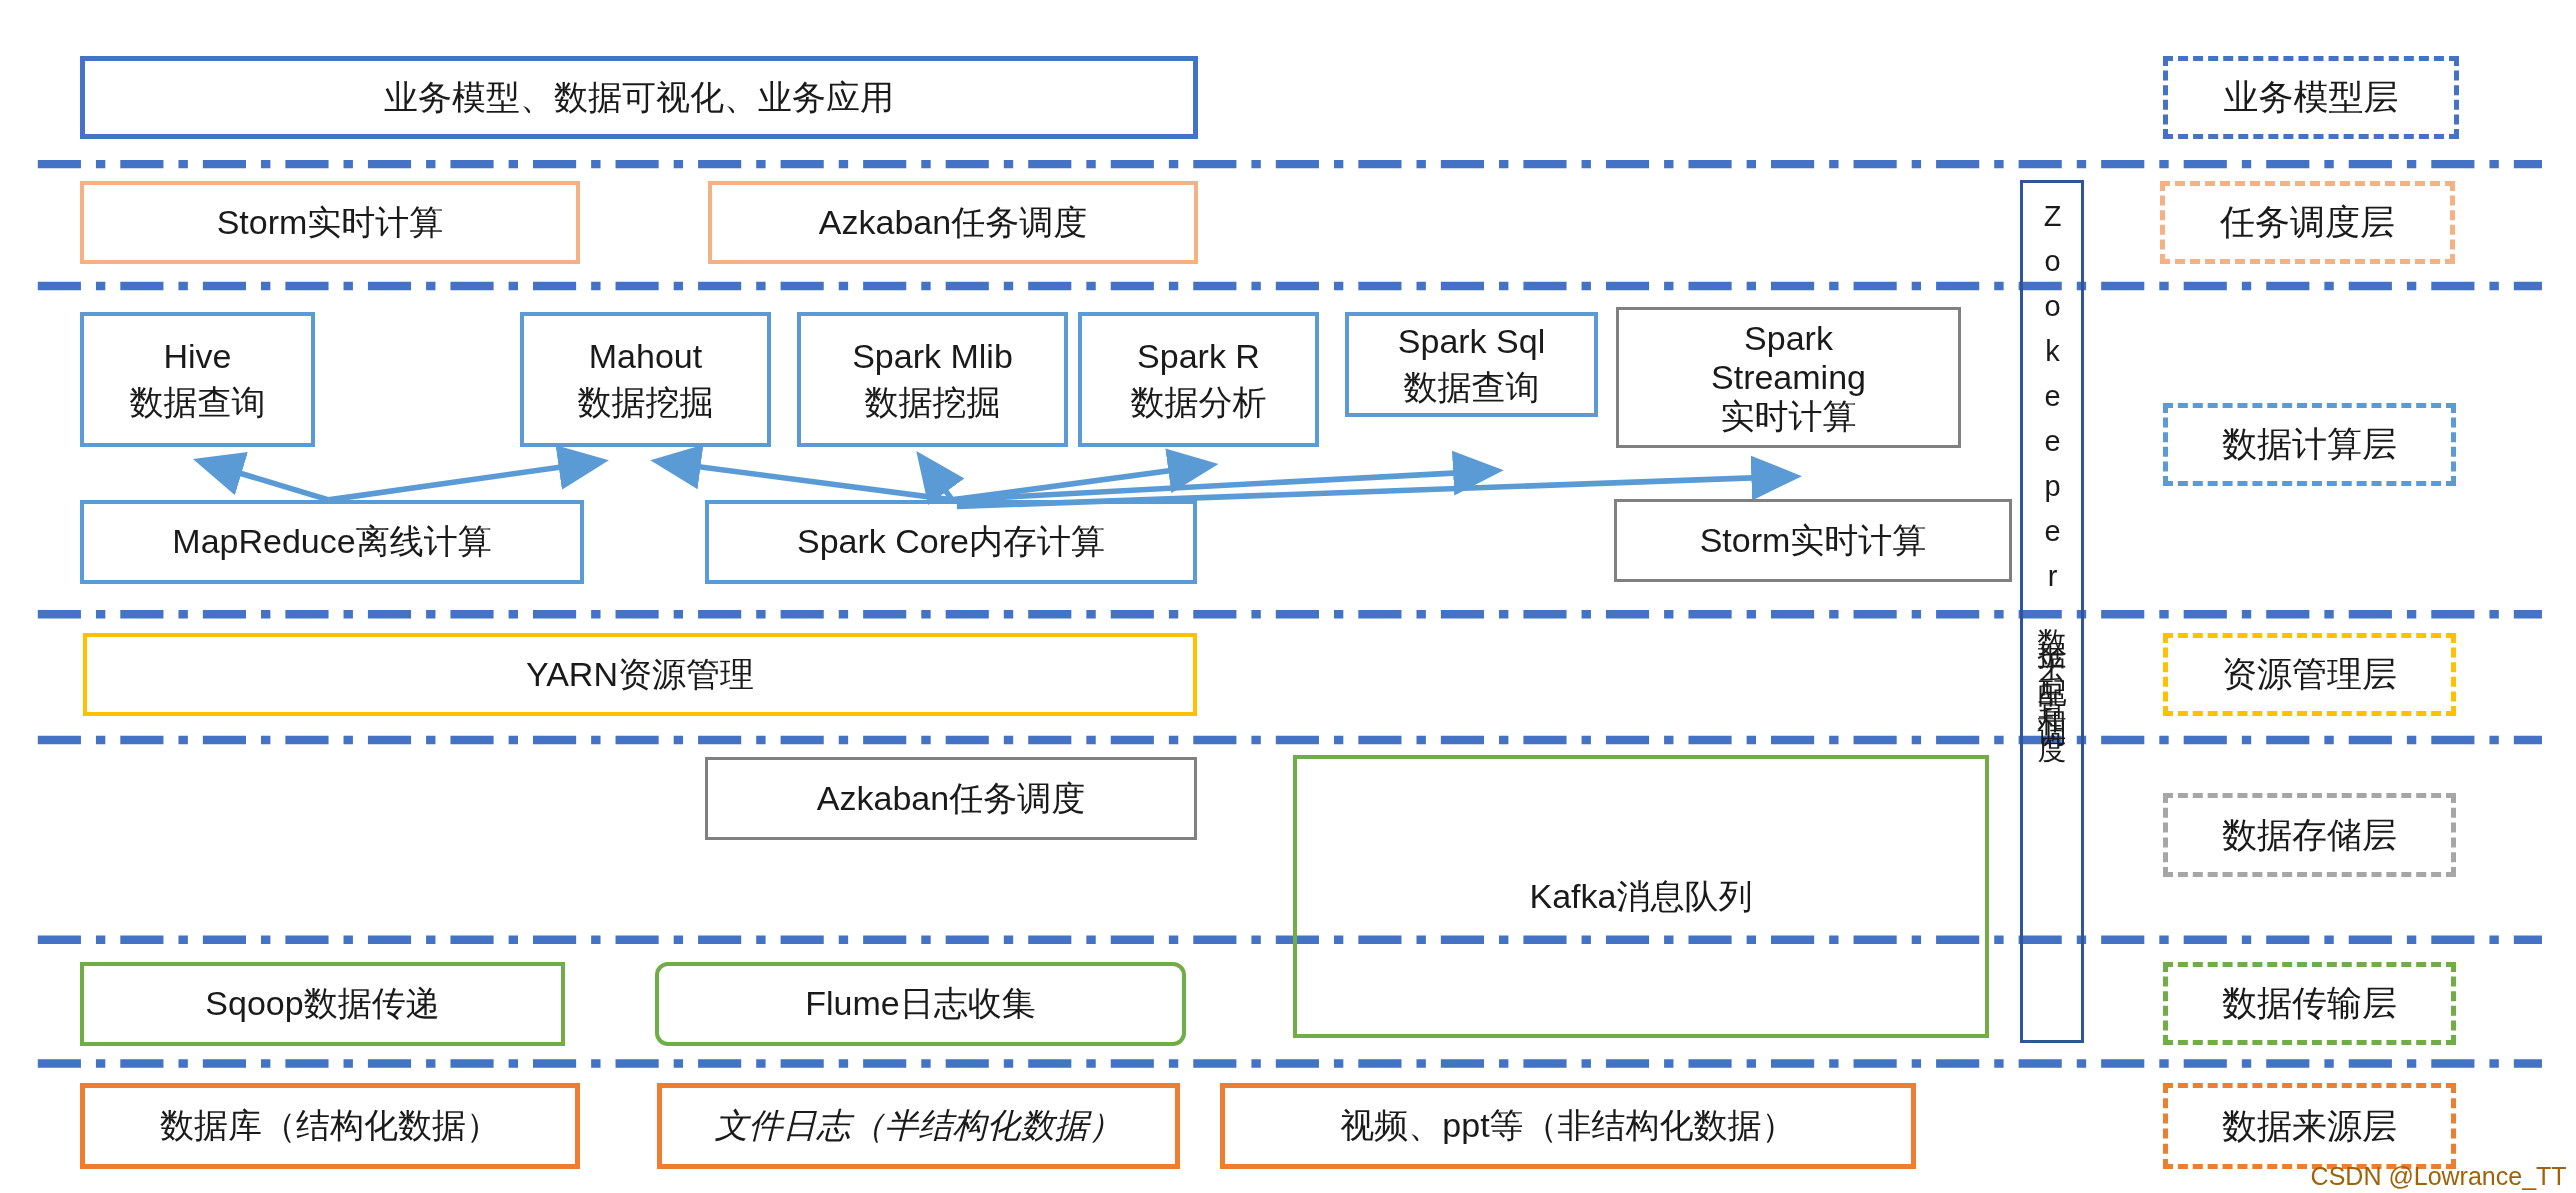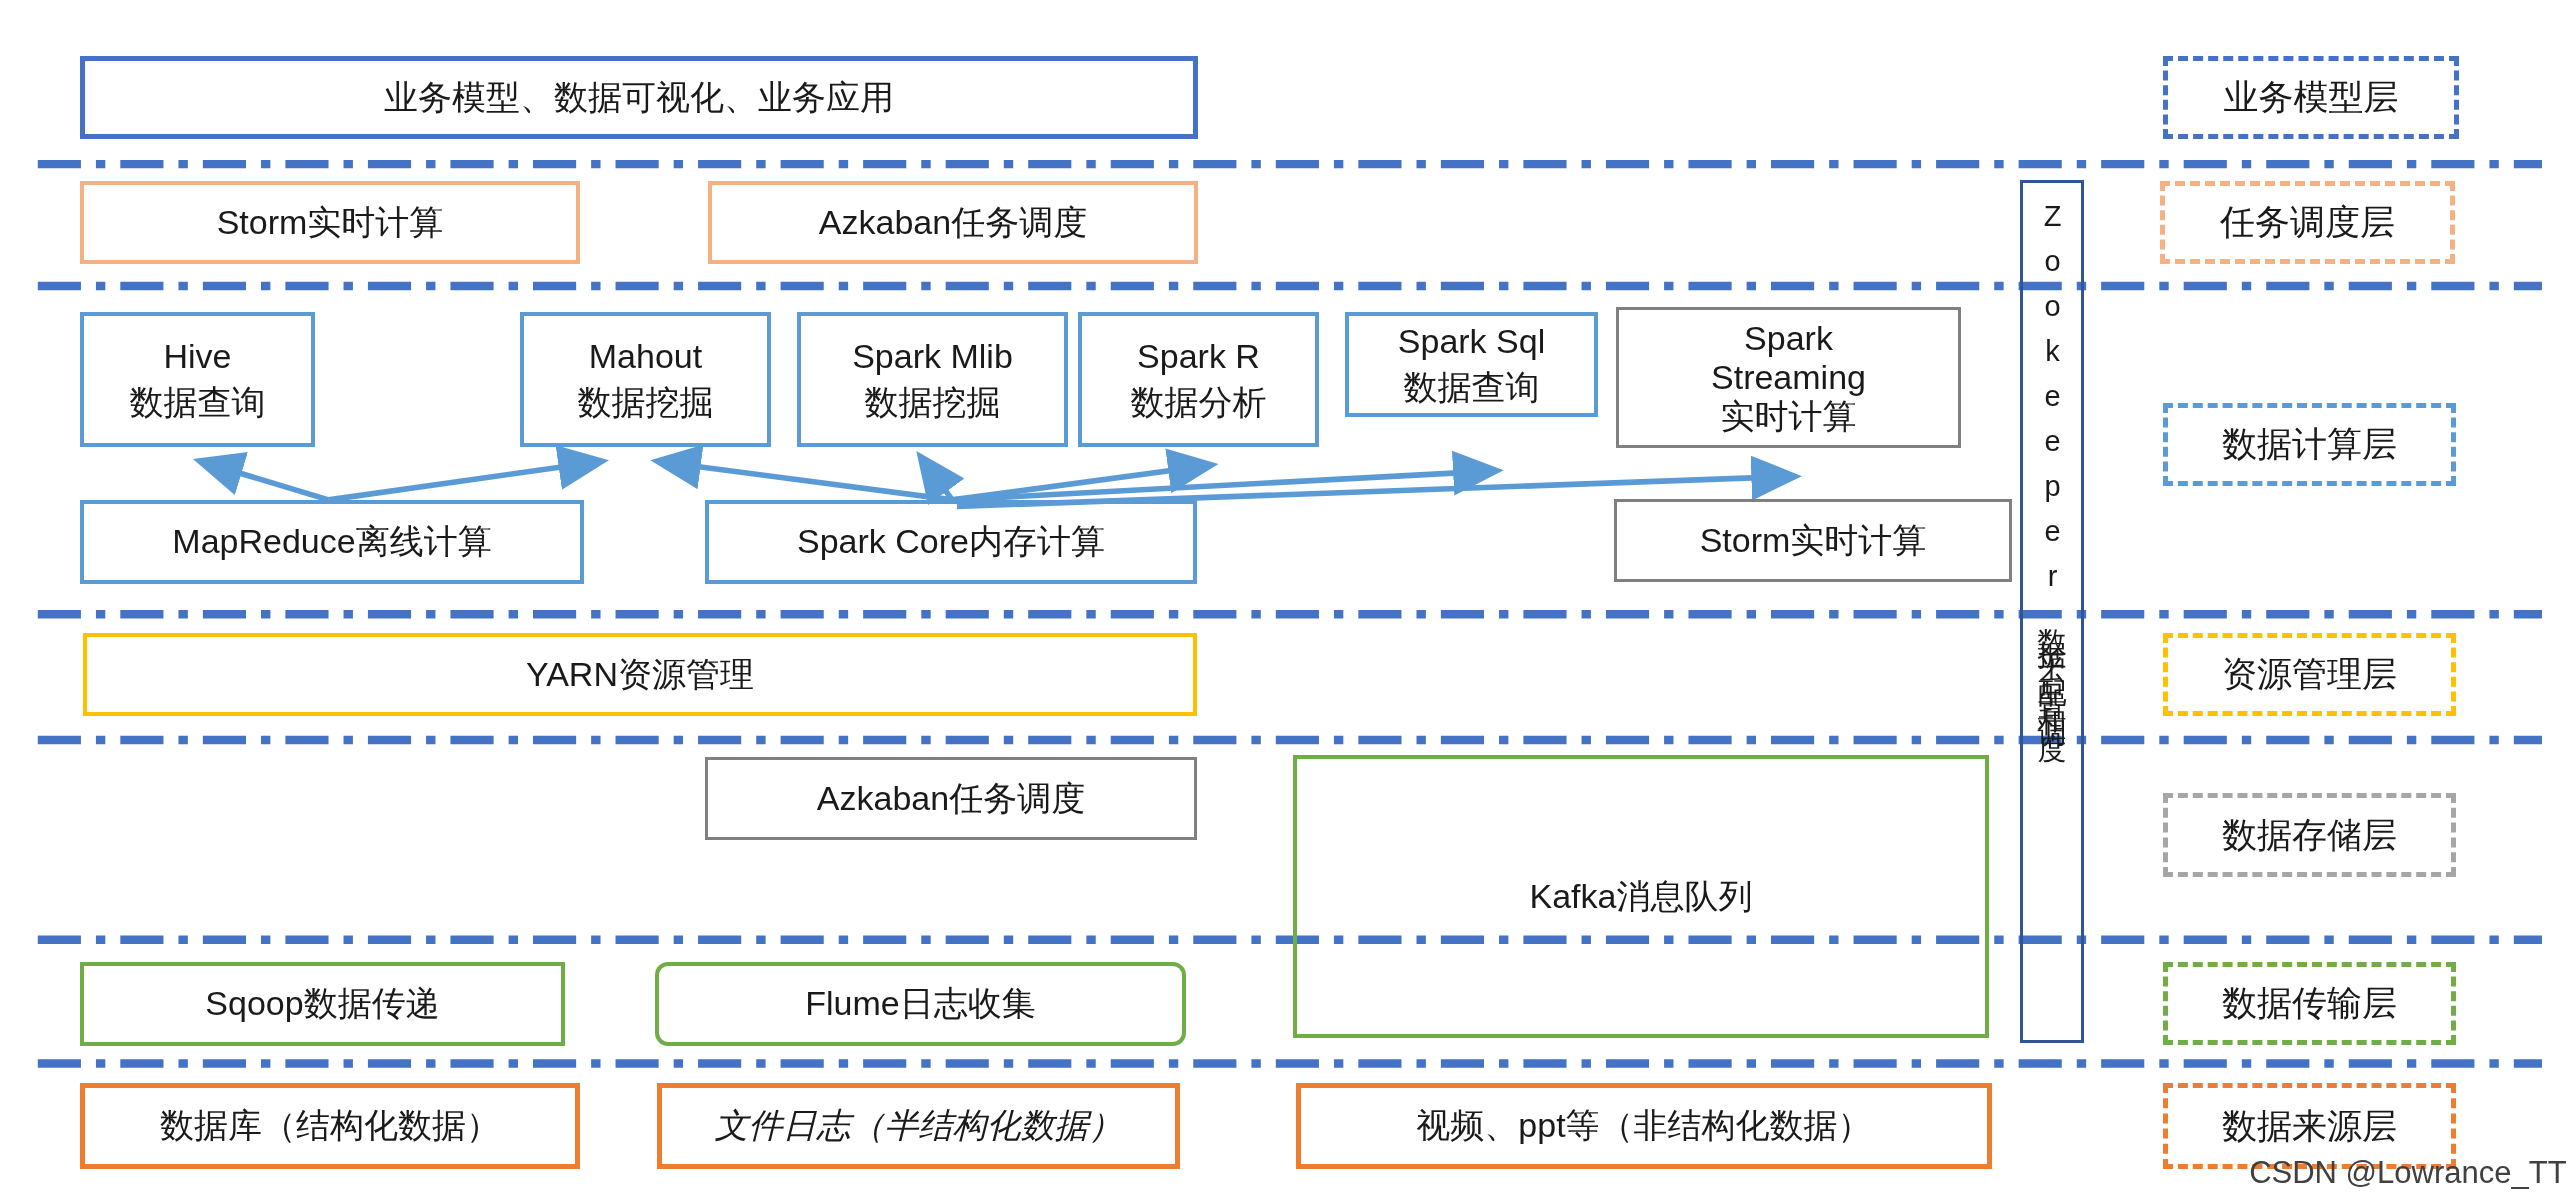--- a/index.html
+++ b/index.html
@@ -47,21 +47,21 @@
     text-orientation:upright;
     letter-spacing:13px;
     font-size:29px;
     padding-top:17px;
     justify-content:flex-start;
     white-space:normal;
   }
   svg.overlay{position:absolute;left:0;top:0;z-index:1;pointer-events:none;}
   .watermark{
     position:absolute;right:9.4px;bottom:1.9px;
-    font-size:31px;color:#404040;z-index:3;
+    font-size:25px;color:#a16207;z-index:3;
   }
 </style>
 </head>
 <body>
 
 <div class="canvas">
 
   <svg class="overlay" width="2576" height="1193" viewBox="0 0 2746 1272">
     <defs>
       <marker id="arw" markerWidth="9" markerHeight="8" refX="7.5" refY="4" orient="auto">
@@ -119,21 +119,21 @@
   <div class="box b-gray" style="left:705px;top:757px;width:492px;height:83px;">Azkaban任务调度</div>
   <div class="box b-green" style="left:1293px;top:755px;width:696px;height:283px;align-items:center;">Kafka消息队列</div>
   <div class="layer-label d-gray" style="left:2163px;top:793px;width:293px;height:84px;">数据存储层</div>
 
   <div class="box b-green" style="left:80px;top:962px;width:485px;height:84px;">Sqoop数据传递</div>
   <div class="box b-green" style="left:655px;top:962px;width:531px;height:84px;border-radius:13px;">Flume日志收集</div>
   <div class="layer-label d-green" style="left:2163px;top:962px;width:293px;height:83px;">数据传输层</div>
 
   <div class="box b-orange" style="left:80px;top:1083px;width:500px;height:86px;">数据库（结构化数据）</div>
   <div class="box b-orange" style="left:657px;top:1083px;width:523px;height:86px;font-style:italic;">文件日志（半结构化数据）</div>
-  <div class="box b-orange" style="left:1296px;top:1083px;width:696px;height:86px;">视频、ppt等（非结构化数据）</div>
+  <div class="box b-orange" style="left:1220px;top:1083px;width:696px;height:86px;">视频、ppt等（非结构化数据）</div>
   <div class="layer-label d-orange" style="left:2163px;top:1083px;width:293px;height:86px;">数据来源层</div>
 
   <div class="box vertical" style="left:2020px;top:180px;width:64px;height:863px;border:3.8px solid #2F5597;">Zookeeper数据平台配置和调度</div>
 
   <div class="watermark">CSDN @Lowrance_TT</div>
 
 </div>
 
 
 </body></html>

